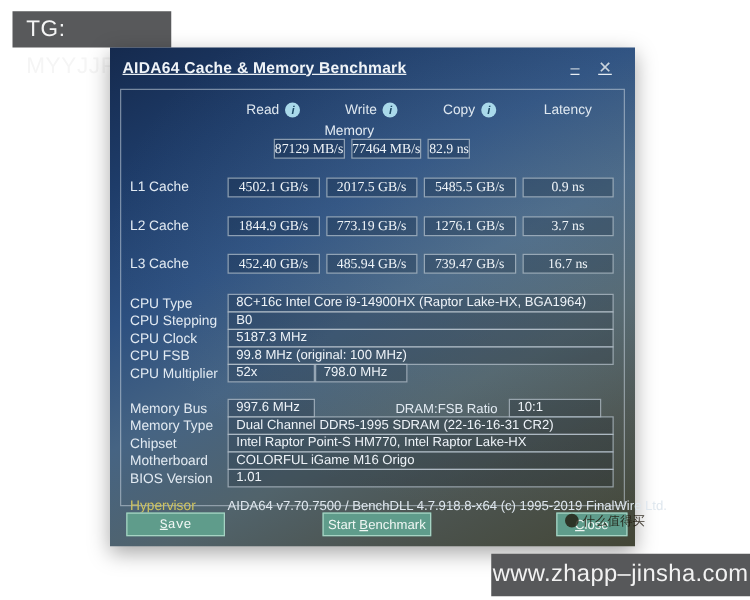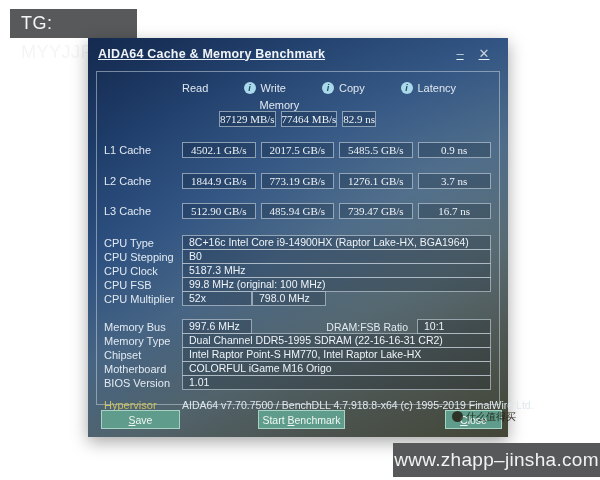--- a/index.html
+++ b/index.html
@@ -45,21 +45,21 @@
 
   .panel {
     position:absolute; left:8px; right:8px; top:33px; height:334px;
     border:1px solid rgba(198,210,220,0.55);
     box-sizing:border-box; padding:7px 6px 0 7px;
   }
 
   .row { display:flex; align-items:center; }
   .label { flex:none; width:78px; font-size:11px; color:#e2eaf2; white-space:nowrap; }
   .cells { flex:1; display:flex; gap:5px; margin-right:2px; }
-  .hcol { flex:1; display:flex; justify-content:space-between; align-items:center; gap:5px; font-size:11px; color:#dfe8f0; }
+  .hcol { flex:1; display:flex; justify-content:center; align-items:center; gap:5px; font-size:11px; color:#dfe8f0; }
   .info-icon {
     width:12px; height:12px; border-radius:50%; background:#a9d9ea; color:#1d4a66;
     font-size:9px; font-weight:bold; font-style:italic;
     display:flex; align-items:center; justify-content:center; flex:none;
   }
   .cell {
     flex:1; height:16px; line-height:15px; text-align:center; font-size:11px;
     border:1px solid rgba(205,217,226,0.62); background:rgba(6,16,30,0.22);
     box-sizing:border-box; color:#eff4f8; white-space:nowrap;font-family:Liberation Serif, serif;
   }
@@ -76,34 +76,34 @@
   .irow { display:flex; align-items:center; margin-top:-1px; }
   .info-block .irow:first-child { margin-top:0; }
   .icell {
     height:15px; line-height:13px; font-size:10.5px;
     border:1px solid rgba(205,217,226,0.62); background:rgba(6,16,30,0.2);
     box-sizing:border-box; padding:0 6px; color:#eef3f8;
     white-space:nowrap; overflow:hidden;
   }
   .icell.wide  { flex:1; margin-right:2px; }
   .icell.small { width:70px; flex:none; }
-  .icell.small2{ width:74px; flex:none; margin-right:2px; }
+  .icell.small2{ width:74px; flex:none; margin-right:12px; }
   .mid-label { flex:1; text-align:right; padding-right:9px; font-size:10.5px; color:#e2eaf2; white-space:nowrap; }
 
   .hyper-label { color:#cfc35e; }
   .version { flex:1; text-align:right; font-size:10.5px; color:#dfe7ee; padding-right:2px; white-space:nowrap; }
 
   .btn {
     position:absolute; top:372px; height:19px;
     background:#5f9c8b; border:1px solid #a6d3c3; color:#f0f7f4;
     font-size:10.5px; font-family:inherit; line-height:16px; text-align:center;
     padding:0; cursor:pointer; box-sizing:border-box;
   }
   .btn .u { text-decoration:underline; }
-  .btn-save  { left:13px;  width:79px; }
+  .btn-save  { left:13px;  width:79px;font-family:Liberation Mono, monospace; }
   .btn-start { left:170px; width:87px; }
   .btn-close { left:357px; width:57px; }
 </style>
 </head>
 <body>
 
 <div class="tg-box">TG: MYYJJPP</div>
 
 <div class="aida-window">
 
@@ -161,21 +161,21 @@
         <div class="cell">1844.9 GB/s</div>
         <div class="cell">773.19 GB/s</div>
         <div class="cell">1276.1 GB/s</div>
         <div class="cell">3.7 ns</div>
       </div>
     </div>
 
     <div class="row bench-l3">
       <span class="label">L3 Cache</span>
       <div class="cells">
-        <div class="cell">512.90 GB/s</div>
+        <div class="cell">452.40 GB/s</div>
         <div class="cell">485.94 GB/s</div>
         <div class="cell">739.47 GB/s</div>
         <div class="cell">16.7 ns</div>
       </div>
     </div>
 
     <div class="info-block block-cpu">
       <div class="irow">
         <span class="label">CPU Type</span>
         <div class="icell wide">8C+16c Intel Core i9-14900HX  (Raptor Lake-HX, BGA1964)</div>

